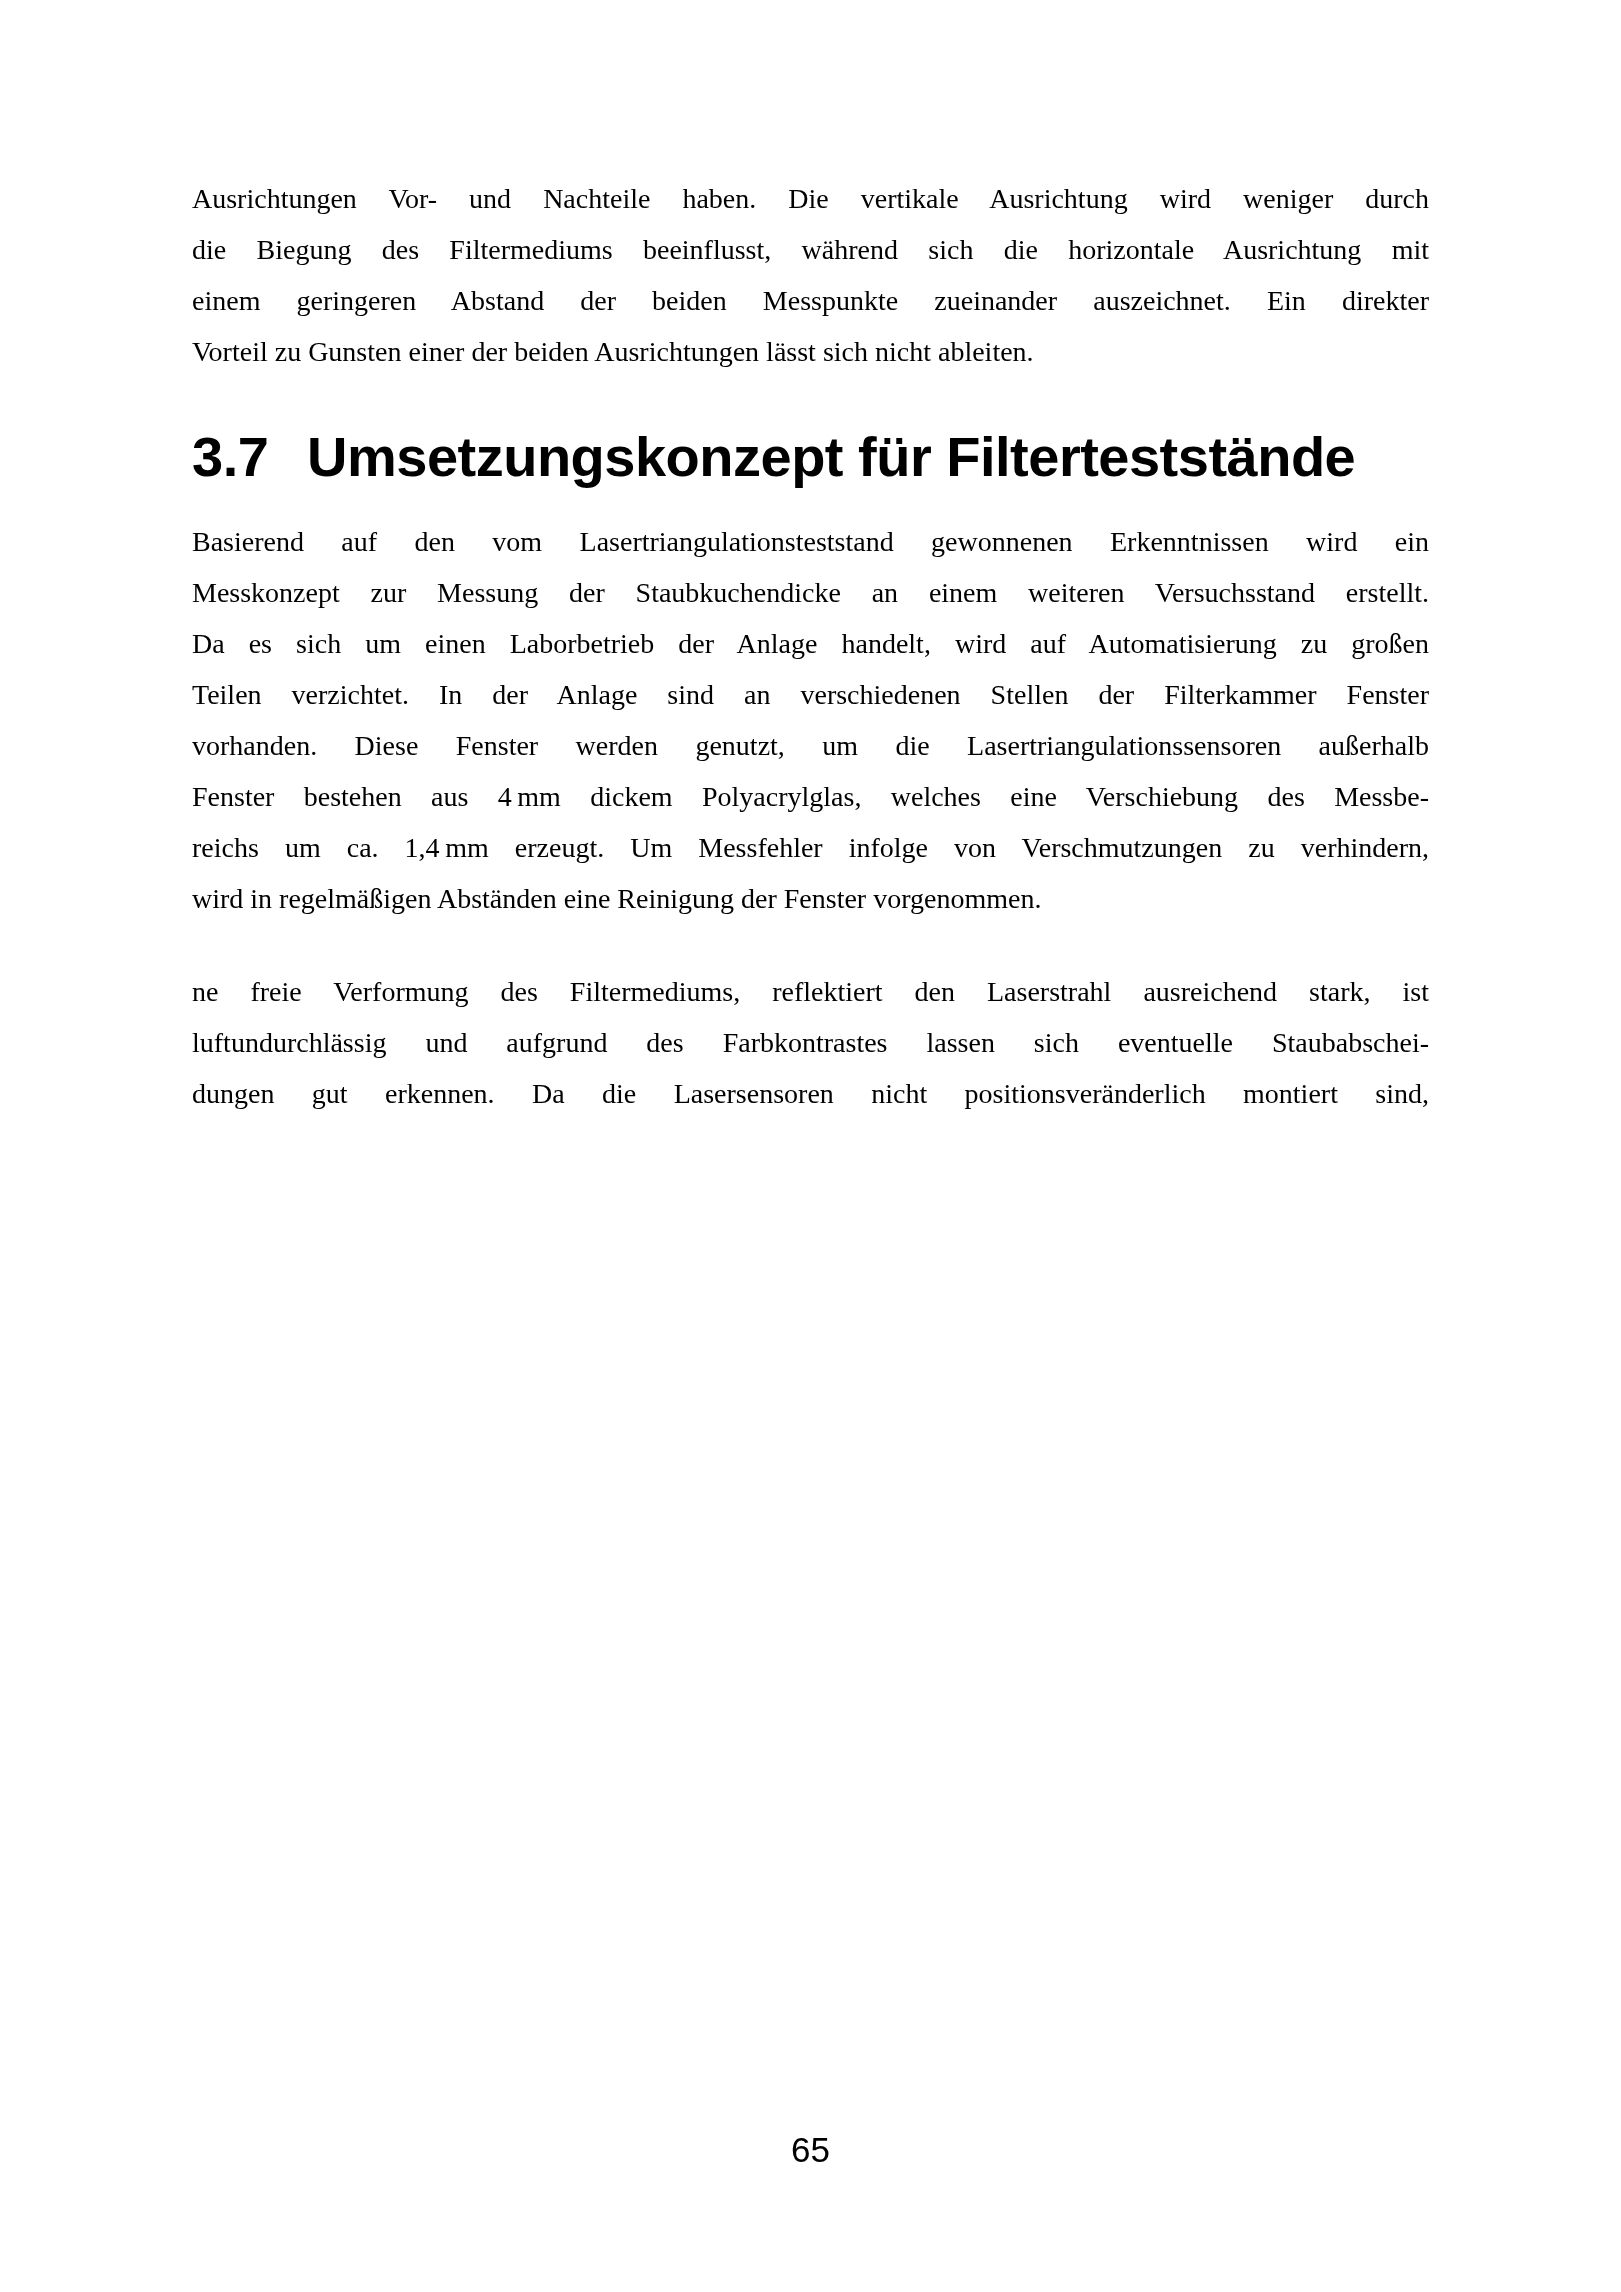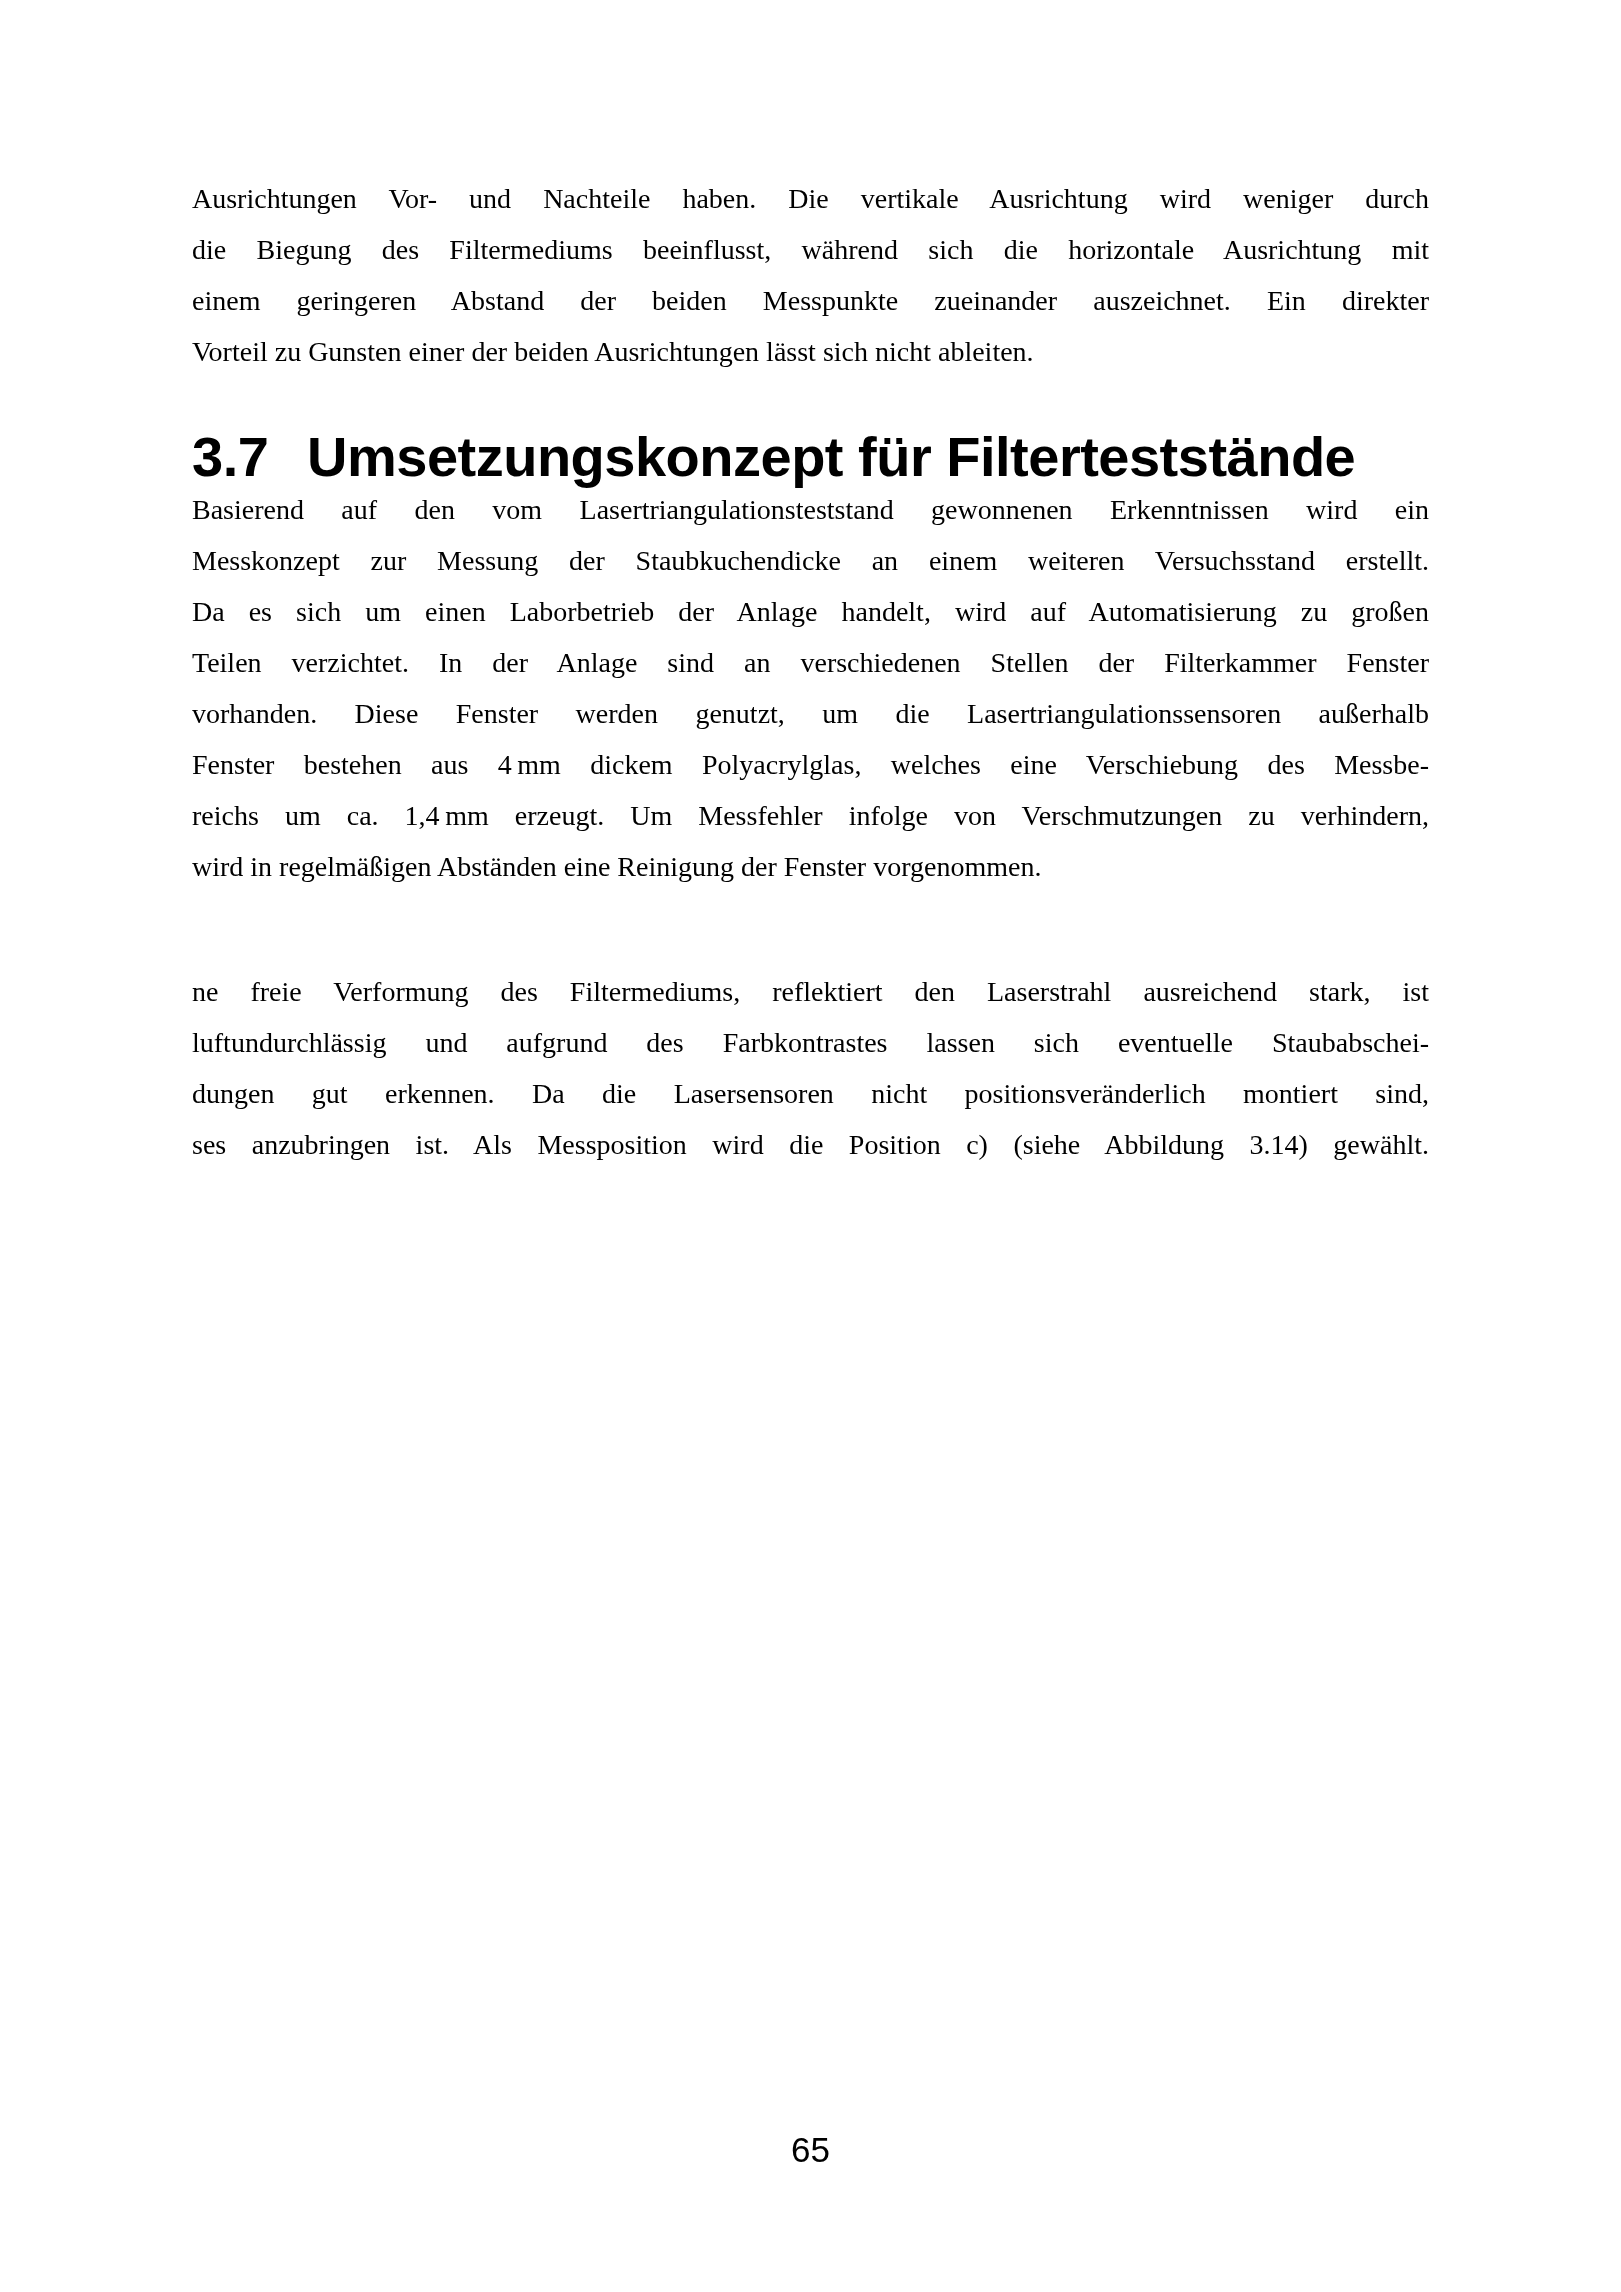--- a/index.html
+++ b/index.html
@@ -67,34 +67,33 @@
     <div class="line just">die Biegung des Filtermediums beeinflusst, während sich die horizontale Ausrichtung mit</div>
     <div class="line just">einem geringeren Abstand der beiden Messpunkte zueinander auszeichnet. Ein direkter</div>
     <div class="line last">Vorteil zu Gunsten einer der beiden Ausrichtungen lässt sich nicht ableiten.</div>
   </div>
 
   <div class="section-heading">
     <span class="sec-num">3.7</span>
     <span class="sec-title">Umsetzungskonzept für Filterteststände</span>
   </div>
 
-  <div class="textblock para" style="top:484px;">
+  <div class="textblock para" style="top:516px;">
     <div class="line just">Basierend auf den vom Lasertriangulationsteststand gewonnenen Erkenntnissen wird ein</div>
     <div class="line just">Messkonzept zur Messung der Staubkuchendicke an einem weiteren Versuchsstand erstellt.</div>
     <div class="line just">Da es sich um einen Laborbetrieb der Anlage handelt, wird auf Automatisierung zu großen</div>
     <div class="line just">Teilen verzichtet. In der Anlage sind an verschiedenen Stellen der Filterkammer Fenster</div>
     <div class="line just">vorhanden. Diese Fenster werden genutzt, um die Lasertriangulationssensoren außerhalb</div>
     <div class="line just">Fenster bestehen aus 4 mm dickem Polyacrylglas, welches eine Verschiebung des Messbe-</div>
     <div class="line just">reichs um ca. 1,4 mm erzeugt. Um Messfehler infolge von Verschmutzungen zu verhindern,</div>
     <div class="line last">wird in regelmäßigen Abständen eine Reinigung der Fenster vorgenommen.</div>
   </div>
 
   <div class="textblock para" style="top:966px;">
     <div class="line just">ne freie Verformung des Filtermediums, reflektiert den Laserstrahl ausreichend stark, ist</div>
     <div class="line just">luftundurchlässig und aufgrund des Farbkontrastes lassen sich eventuelle Staubabschei-</div>
     <div class="line just">dungen gut erkennen. Da die Lasersensoren nicht positionsveränderlich montiert sind,</div>
-    <div class="line just">ses anzubringen ist. Als Messposition wird die Position c) (siehe Abbildung 3.14) gewählt.</div>
   </div>
 
   <div class="page-number">65</div>
 
 </div>
 
 
 </body></html>

